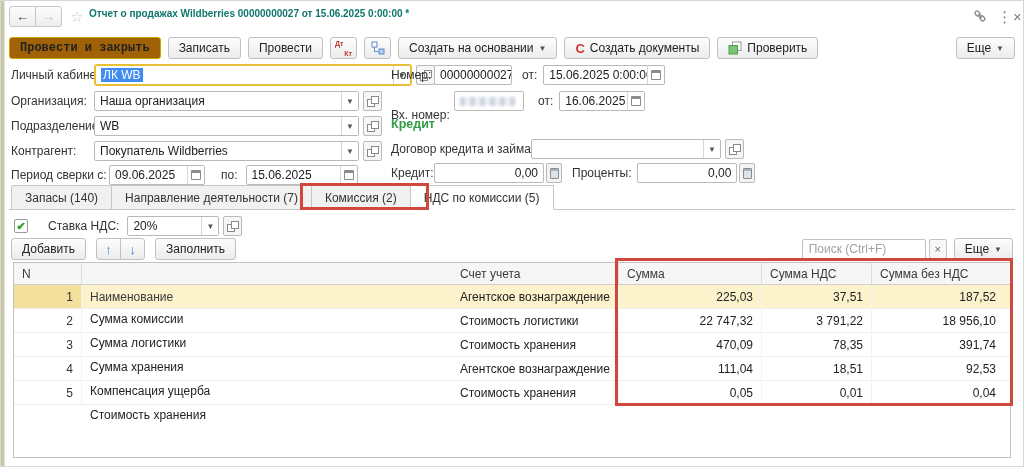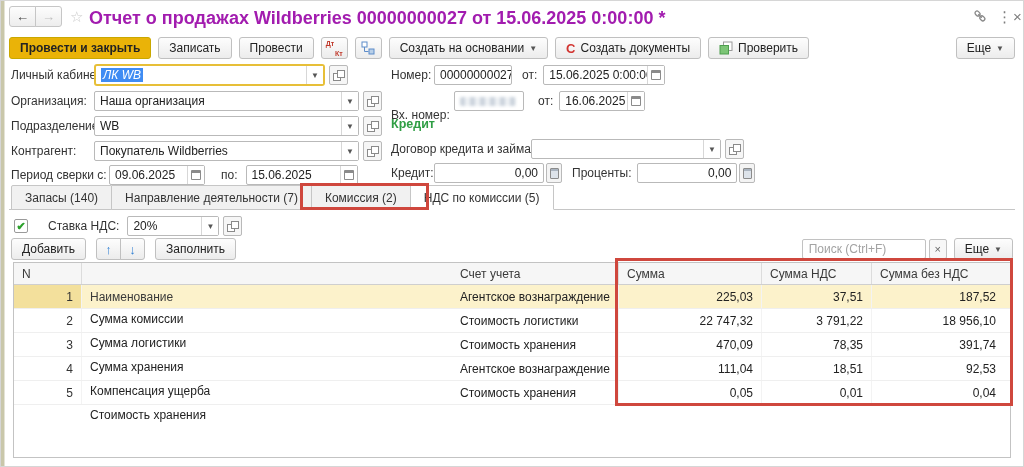--- a/index.html
+++ b/index.html
@@ -7,32 +7,32 @@
   #app { position:relative; width:1024px; height:467px; background:#fff; overflow:hidden; border:1px solid #d6d6d6; }
   #left-strip { position:absolute; left:0; top:0; width:4px; height:467px; background:#c9c7aa; border-right:1px solid #e4e3d6; }
 
   
   .navgrp { position:absolute; left:8px; top:5px; display:flex; }
   .navbtn { width:27px; height:21px; display:flex; align-items:center; justify-content:center;
             border:1px solid #c6c6c6; background:linear-gradient(#fdfdfd,#ededed); font-size:13px; color:#444; }
   .navbtn.first { border-radius:3px 0 0 3px; }
   .navbtn.last  { border-radius:0 3px 3px 0; margin-left:-1px; color:#c0c0c0; }
   .star { position:absolute; left:69px; top:7px; font-size:15px; color:#cccccc; }
-  .ttl { position:absolute; left:88px; top:7px; font-size:18px; font-weight:bold; color:#a21caf; white-space:nowrap; }
+  .ttl { position:absolute; left:88px; top:7px; font-size:10px; font-weight:bold; color:#0f766e; white-space:nowrap; }
   .top-ico { position:absolute; top:7px; font-size:14px; color:#7d7d7d; cursor:default; }
   #ico-link { left:972px; top:8px; }
   #ico-kebab { left:996px; font-size:15px; }
   #ico-close { left:1012px; font-size:15px; }
 
   
   .cmdbar { position:absolute; left:8px; top:36px; display:flex; gap:7px; align-items:center; }
   .btn { display:inline-flex; align-items:center; gap:5px; height:22px; padding:0 10px;
          background:linear-gradient(#fdfdfd,#ececec); border:1px solid #c0c0c0; border-radius:3px;
          font-size:12px; color:#222; white-space:nowrap; }
-  .btn.primary { background:#eab308; border-color:#c9a800; font-weight:bold; }
+  .btn.primary { background:#a16207; border-color:#c9a800; font-weight:bold;font-family:Liberation Mono, monospace; }
   .btn.icon-only { width:27px; padding:0; justify-content:center; }
   .car { font-size:8px; color:#555; }
   .more-top { position:absolute; right:8px; top:36px; }
   .dtkt { position:relative; width:17px; height:15px; }
   .dtkt .dt { position:absolute; left:0; top:-1px; font-size:7px; font-weight:bold; color:#c0392b; }
   .dtkt .kt { position:absolute; right:0; bottom:-1px; font-size:7px; font-weight:bold; color:#c0392b; }
   .red-c { color:#d23430; font-weight:bold; font-size:13px; }
 
   
   .row { position:absolute; display:flex; align-items:center; height:22px; font-size:12px; color:#333; white-space:nowrap; }
@@ -162,21 +162,21 @@
       <span>Проверить</span>
     </button>
   </div>
   <button class="btn more-top">
     <span>Еще</span>
       <span class="car">▼</span>
   </button>
 
   <div class="row" style="left:10px; top:63px;">
     <span class="lbl" style="width:83px;">Личный кабинет:</span>
-    <span class="fld combo active" style="width:231px;font-style:italic;">
+    <span class="fld combo active" style="width:318px;">
       <span class="val"><span class="valsel">ЛК WB</span></span>
       <span class="seg">▼</span>
     </span>
     <span class="chooser">
         <span class="ic-open"></span>
       </span>
   </div>
   <div class="row" style="left:10px; top:89px;">
     <span class="lbl" style="width:83px;">Организация:</span>
     <span class="fld combo" style="width:265px;">

